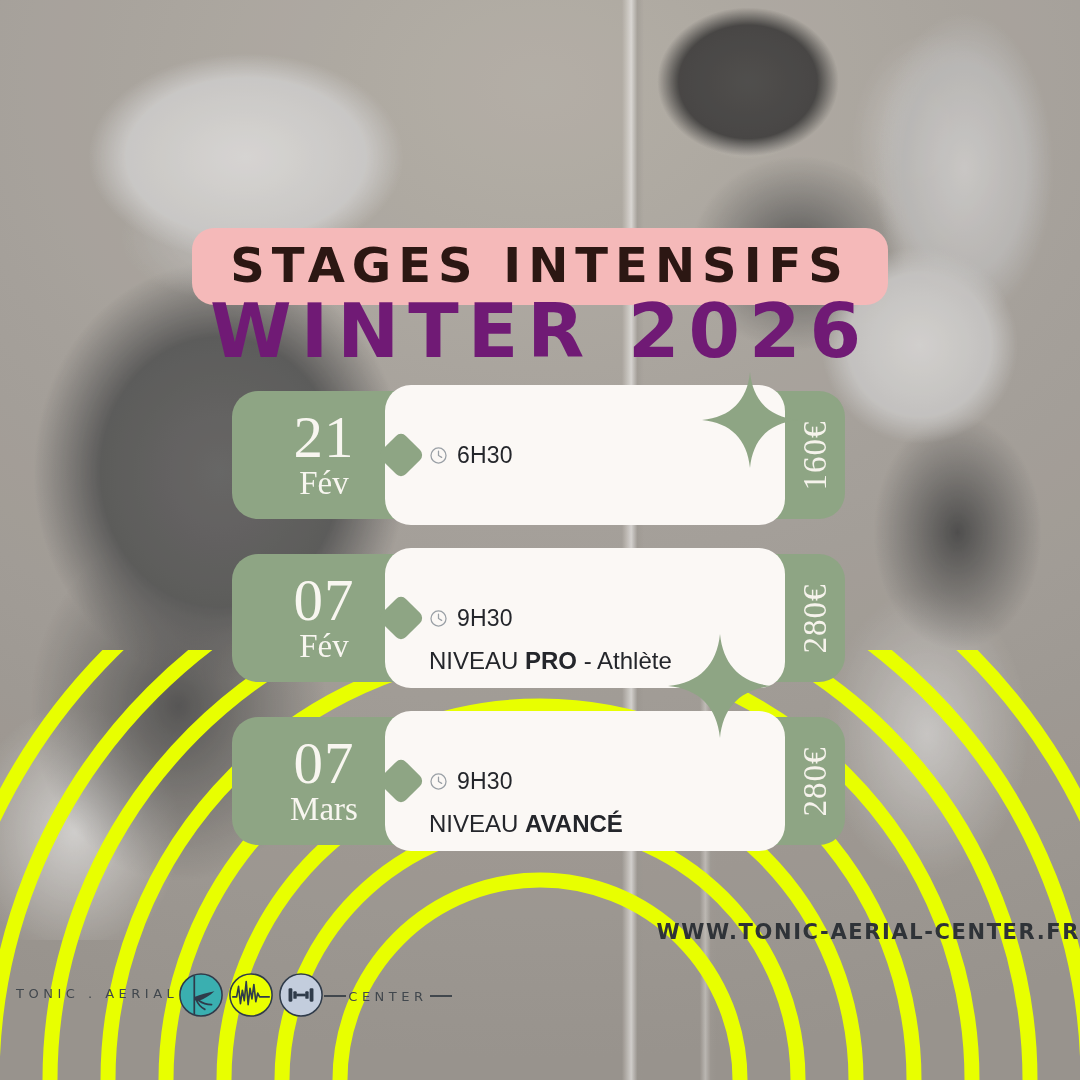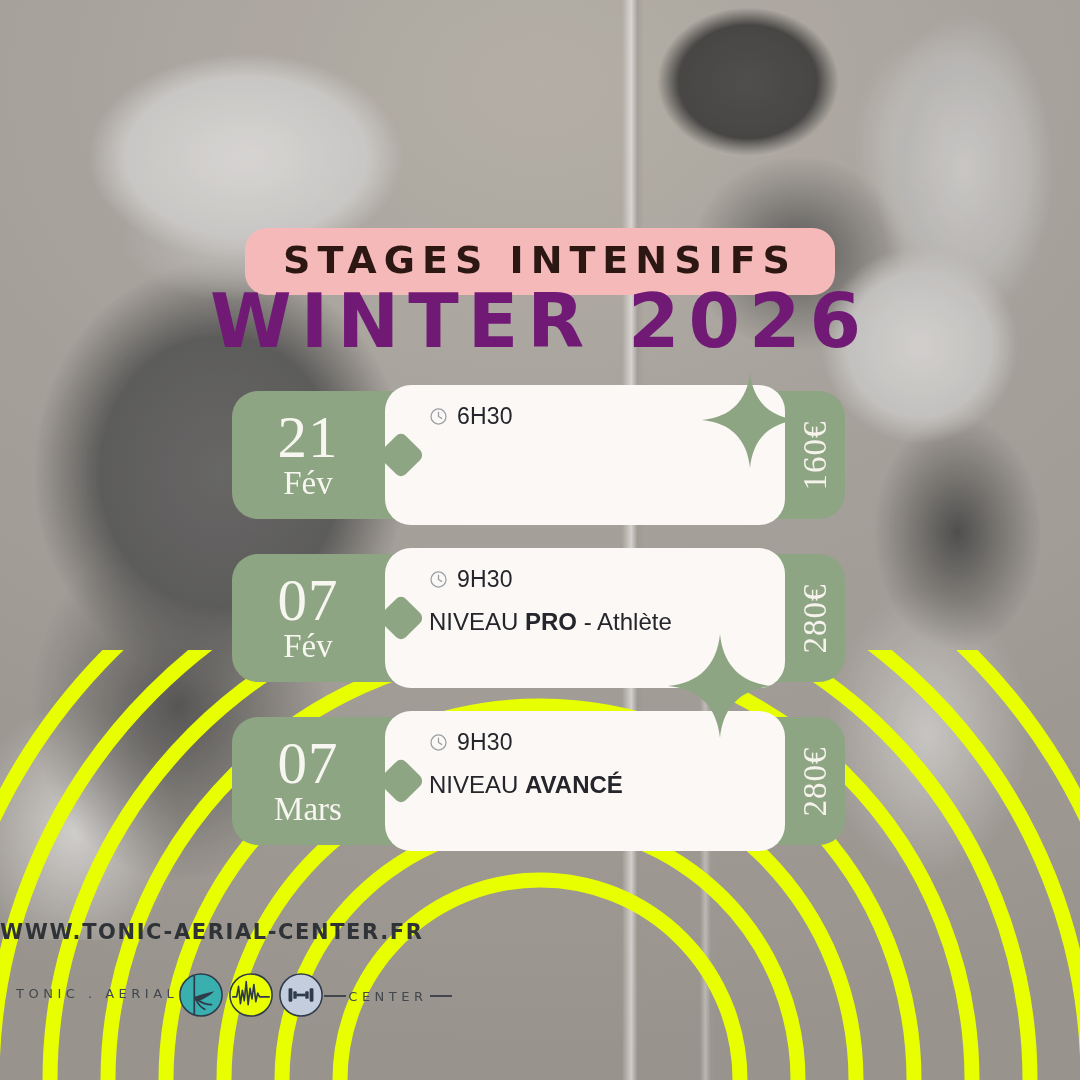--- a/index.html
+++ b/index.html
@@ -75,21 +75,21 @@
   .banner{
     display:inline-block;
     background:#f5b9b9;
     border-radius:22px;
     padding:13px 38px 16px;
     line-height:1;
   }
   .banner-text{
     font-family:"DejaVu Sans",sans-serif;
     font-weight:700;
-    font-size:38px;
+    font-size:48px;
     letter-spacing:7px;
     color:#2c1713;
   }
   .title-big{
     margin-top:-12px;
     font-family:"DejaVu Sans",sans-serif;
     font-weight:700;
     font-size:74px;
     letter-spacing:9px;
     color:#701a75;
@@ -101,21 +101,21 @@
     position:absolute;
     left:232px;width:613px;height:128px;
     background:#8ea584;
     border-radius:26px;
   }
   .card-1{top:391px;}
   .card-2{top:554px;}
   .card-3{top:717px;}
 
   .date-block{
-    position:absolute;left:0;top:0;width:152px;height:100%;
+    position:absolute;left:16px;top:0;width:152px;height:100%;
     display:flex;flex-direction:column;align-items:center;justify-content:center;
     color:#f8f6f0;
   }
   .date-day{
     font-family:"Liberation Serif",serif;
     font-size:59px;line-height:.95;font-weight:400;
     letter-spacing:1px;
   }
   .date-month{
     font-family:"Liberation Serif",serif;
@@ -130,21 +130,21 @@
   }
   
   .notch{
     position:absolute;left:-1px;top:50%;transform:translateY(-50%) rotate(45deg);
     width:34px;height:34px;background:#8ea584;
     border-radius:7px;
   }
   .panel-inner{
     position:absolute;left:44px;top:18px;right:18px;
   }
-  .time-row{display:flex;align-items:center;gap:9px;margin-bottom:14px;}
+  .time-row{display:flex;align-items:center;gap:9px;margin-bottom:14px;margin-top:39px;}
   .clock-icon{width:19px;height:19px;display:block;}
   .time-text{
     font-size:23px;color:#24262b;letter-spacing:.2px;
     font-family:"Liberation Sans",sans-serif;
   }
   .level-text{
     font-size:24px;color:#24262b;line-height:1.25;
     font-family:"Liberation Sans",sans-serif;
   }
   .level-text b{font-weight:700;}
@@ -157,21 +157,21 @@
     transform:rotate(-90deg);
     font-family:"Liberation Serif",serif;
     font-size:33px;color:#f6f3ec;letter-spacing:1px;white-space:nowrap;
   }
 
   
   .sparkle{position:absolute;}
 
   
   .url{
-    position:absolute;left:0;top:920px;width:1080px;text-align:left;
+    position:absolute;left:0;top:920px;width:1080px;text-align:right;
     font-family:"DejaVu Sans",sans-serif;
     font-weight:700;font-size:21px;letter-spacing:1.6px;
     color:#2f3338;
   }
   .logo{
     position:absolute;left:16px;top:972px;width:960px;
     display:flex;align-items:center;
   }
   .logo-top{
     font-family:"DejaVu Sans",sans-serif;

